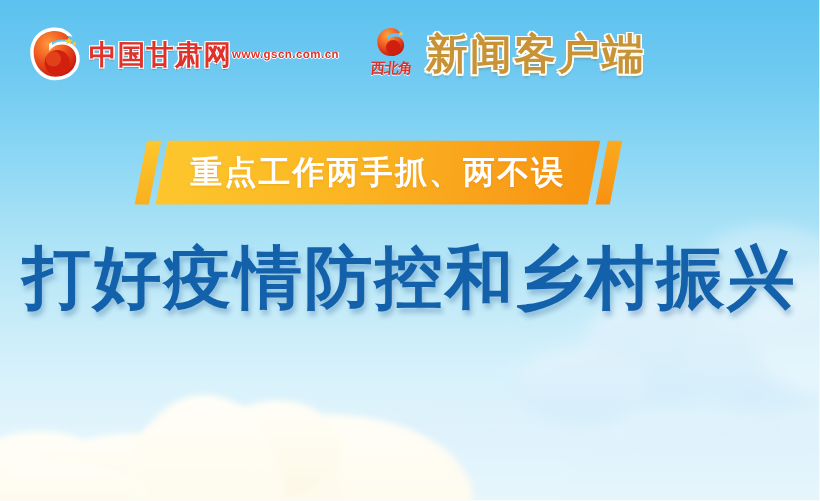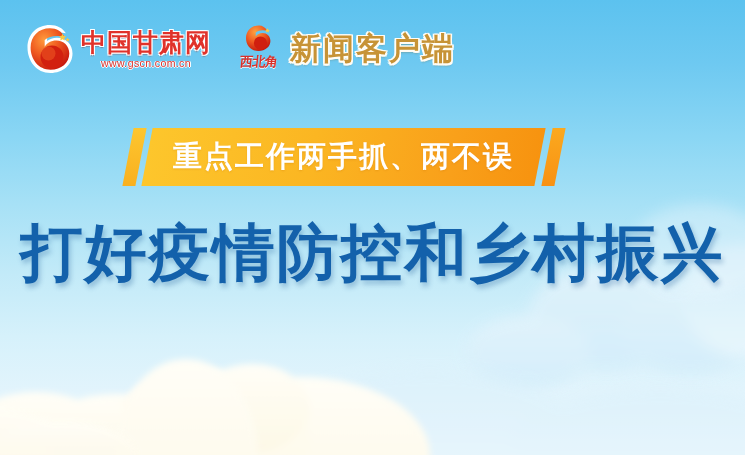--- a/index.html
+++ b/index.html
@@ -58,40 +58,40 @@
     gap: 7px;
   }
   .gscn-mark {
     position: relative;
     width: 48px;
     height: 50px;
     flex: none;
   }
   .gscn-words {
     display: flex;
-    flex-direction: column;
+    flex-direction: row;
     align-items: center;
     line-height: 1;
   }
   .gscn-cn {
     font-family: "DejaVu Serif", "Liberation Serif", serif;
     font-weight: bold;
     font-size: 25px;
     letter-spacing: 1px;
     color: #e0322a;
     text-shadow:
       -1px -1px 0 #fff, 1px -1px 0 #fff,
       -1px  1px 0 #fff, 1px  1px 0 #fff,
        0    2px 1px rgba(140,20,10,.35);
     white-space: nowrap;
   }
   .gscn-url {
     margin-top: 3px;
     font-family: "Liberation Sans", sans-serif;
-    font-weight: normal;
+    font-weight: bold;
     font-size: 10.5px;
     letter-spacing: .4px;
     color: #e0322a;
     text-shadow: 0 1px 0 #fff, 1px 0 0 #fff, -1px 0 0 #fff;
     white-space: nowrap;
   }
 
   
   .logo-gap { width: 26px; flex: none; }
 
@@ -118,21 +118,21 @@
     color: #d8302a;
     letter-spacing: -.5px;
     white-space: nowrap;
     transform: skewX(-6deg);
     text-shadow: 0 1px 0 rgba(255,255,255,.9);
     margin-top: 1px;
   }
   .xbj-client {
     font-family: "DejaVu Serif", "Liberation Serif", serif;
     font-weight: bold;
-    font-size: 31px;
+    font-size: 38px;
     letter-spacing: 2px;
     color: #c79336;
     white-space: nowrap;
     text-shadow:
       -1.5px -1.5px 0 #fffdf6, 1.5px -1.5px 0 #fffdf6,
       -1.5px  1.5px 0 #fffdf6, 1.5px  1.5px 0 #fffdf6,
       -1.5px 0 0 #fffdf6, 1.5px 0 0 #fffdf6,
       0 -1.5px 0 #fffdf6, 0 1.5px 0 #fffdf6,
       0 3px 2px rgba(120,80,10,.28);
   }

